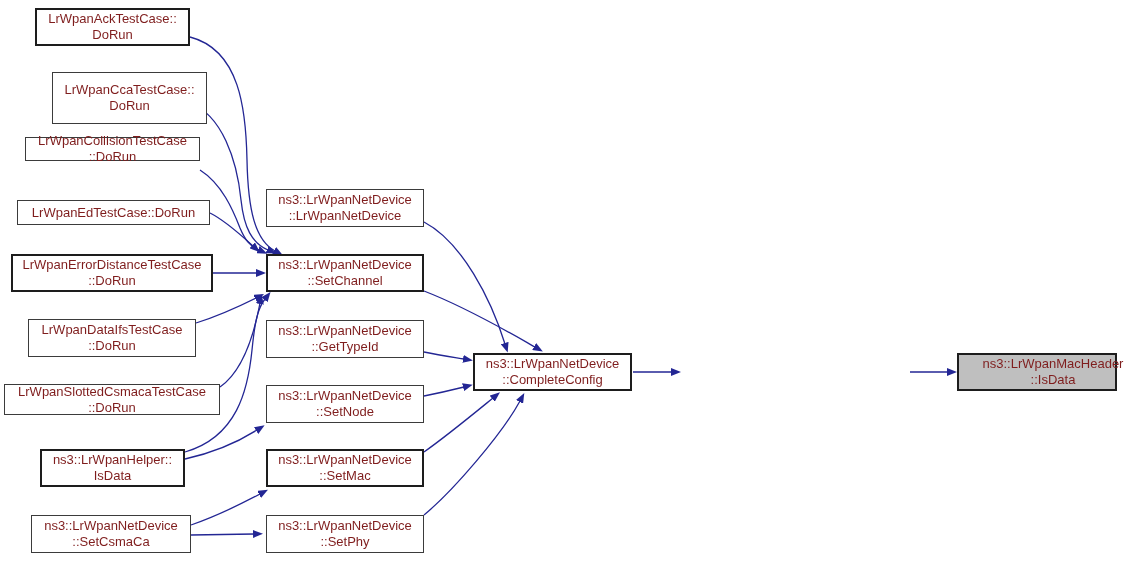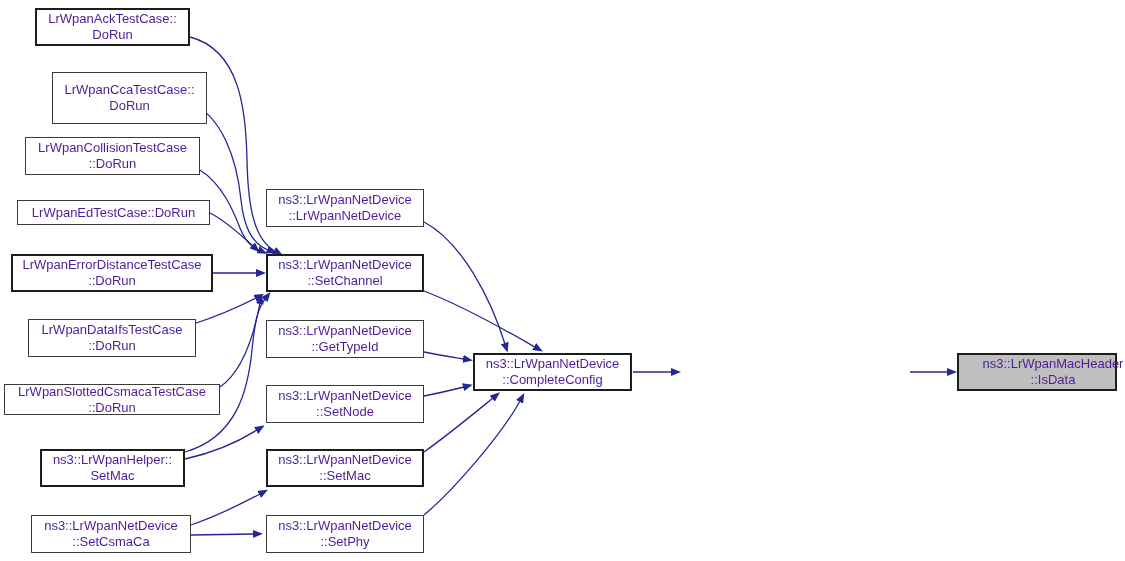--- a/index.html
+++ b/index.html
@@ -12,21 +12,21 @@
   }
   #edge-layer{position:absolute;left:0;top:0;width:1125px;height:561px;}
   .edge{fill:none;stroke:var(--edge-color,#232694);stroke-width:1.3px;}
   #arrowhead-shape{fill:var(--edge-color,#232694);}
   .node{
     position:absolute;
     box-sizing:border-box;
     background:var(--node-fill,#ffffff);
     border:1px solid var(--node-border,#3b3b3b);
     display:flex;flex-direction:column;align-items:center;justify-content:center;
-    font-size:13px;line-height:16px;color:#4c1d95;
+    font-size:13px;line-height:16px;color:#7f1d1d;
     text-align:center;white-space:nowrap;
     cursor:pointer;
   }
   .node.thick{border:2px solid var(--node-border-strong,#1d1d1d);}
   .node.highlight{background:var(--highlight-fill,#bfbfbf);padding-left:32px;}
   .node span{display:block;}
 </style>
 </head>
 <body>
 
@@ -62,21 +62,21 @@
   <div class="node thick" style="left:35px;top:8px;width:155px;height:38px">
     <span>LrWpanAckTestCase::</span>
     <span>DoRun</span>
   </div>
 
   <div class="node" style="left:52px;top:72px;width:155px;height:52px">
     <span>LrWpanCcaTestCase::</span>
     <span>DoRun</span>
   </div>
 
-  <div class="node" style="left:25px;top:137px;width:175px;height:38px">
+  <div class="node" style="left:25px;top:137px;width:175px;height:24px">
     <span>LrWpanCollisionTestCase</span>
     <span>::DoRun</span>
   </div>
 
   <div class="node" style="left:17px;top:200px;width:193px;height:25px">
     <span>LrWpanEdTestCase::DoRun</span>
   </div>
 
   <div class="node thick" style="left:11px;top:254px;width:202px;height:38px">
     <span>LrWpanErrorDistanceTestCase</span>
@@ -88,21 +88,21 @@
     <span>::DoRun</span>
   </div>
 
   <div class="node" style="left:4px;top:384px;width:216px;height:31px">
     <span>LrWpanSlottedCsmacaTestCase</span>
     <span>::DoRun</span>
   </div>
 
   <div class="node thick" style="left:40px;top:449px;width:145px;height:38px">
     <span>ns3::LrWpanHelper::</span>
-    <span>SetMac</span>
+    <span>IsData</span>
   </div>
 
   <div class="node" style="left:31px;top:515px;width:160px;height:38px">
     <span>ns3::LrWpanNetDevice</span>
     <span>::SetCsmaCa</span>
   </div>
 
   <div class="node" style="left:266px;top:189px;width:158px;height:38px">
     <span>ns3::LrWpanNetDevice</span>
     <span>::LrWpanNetDevice</span>

